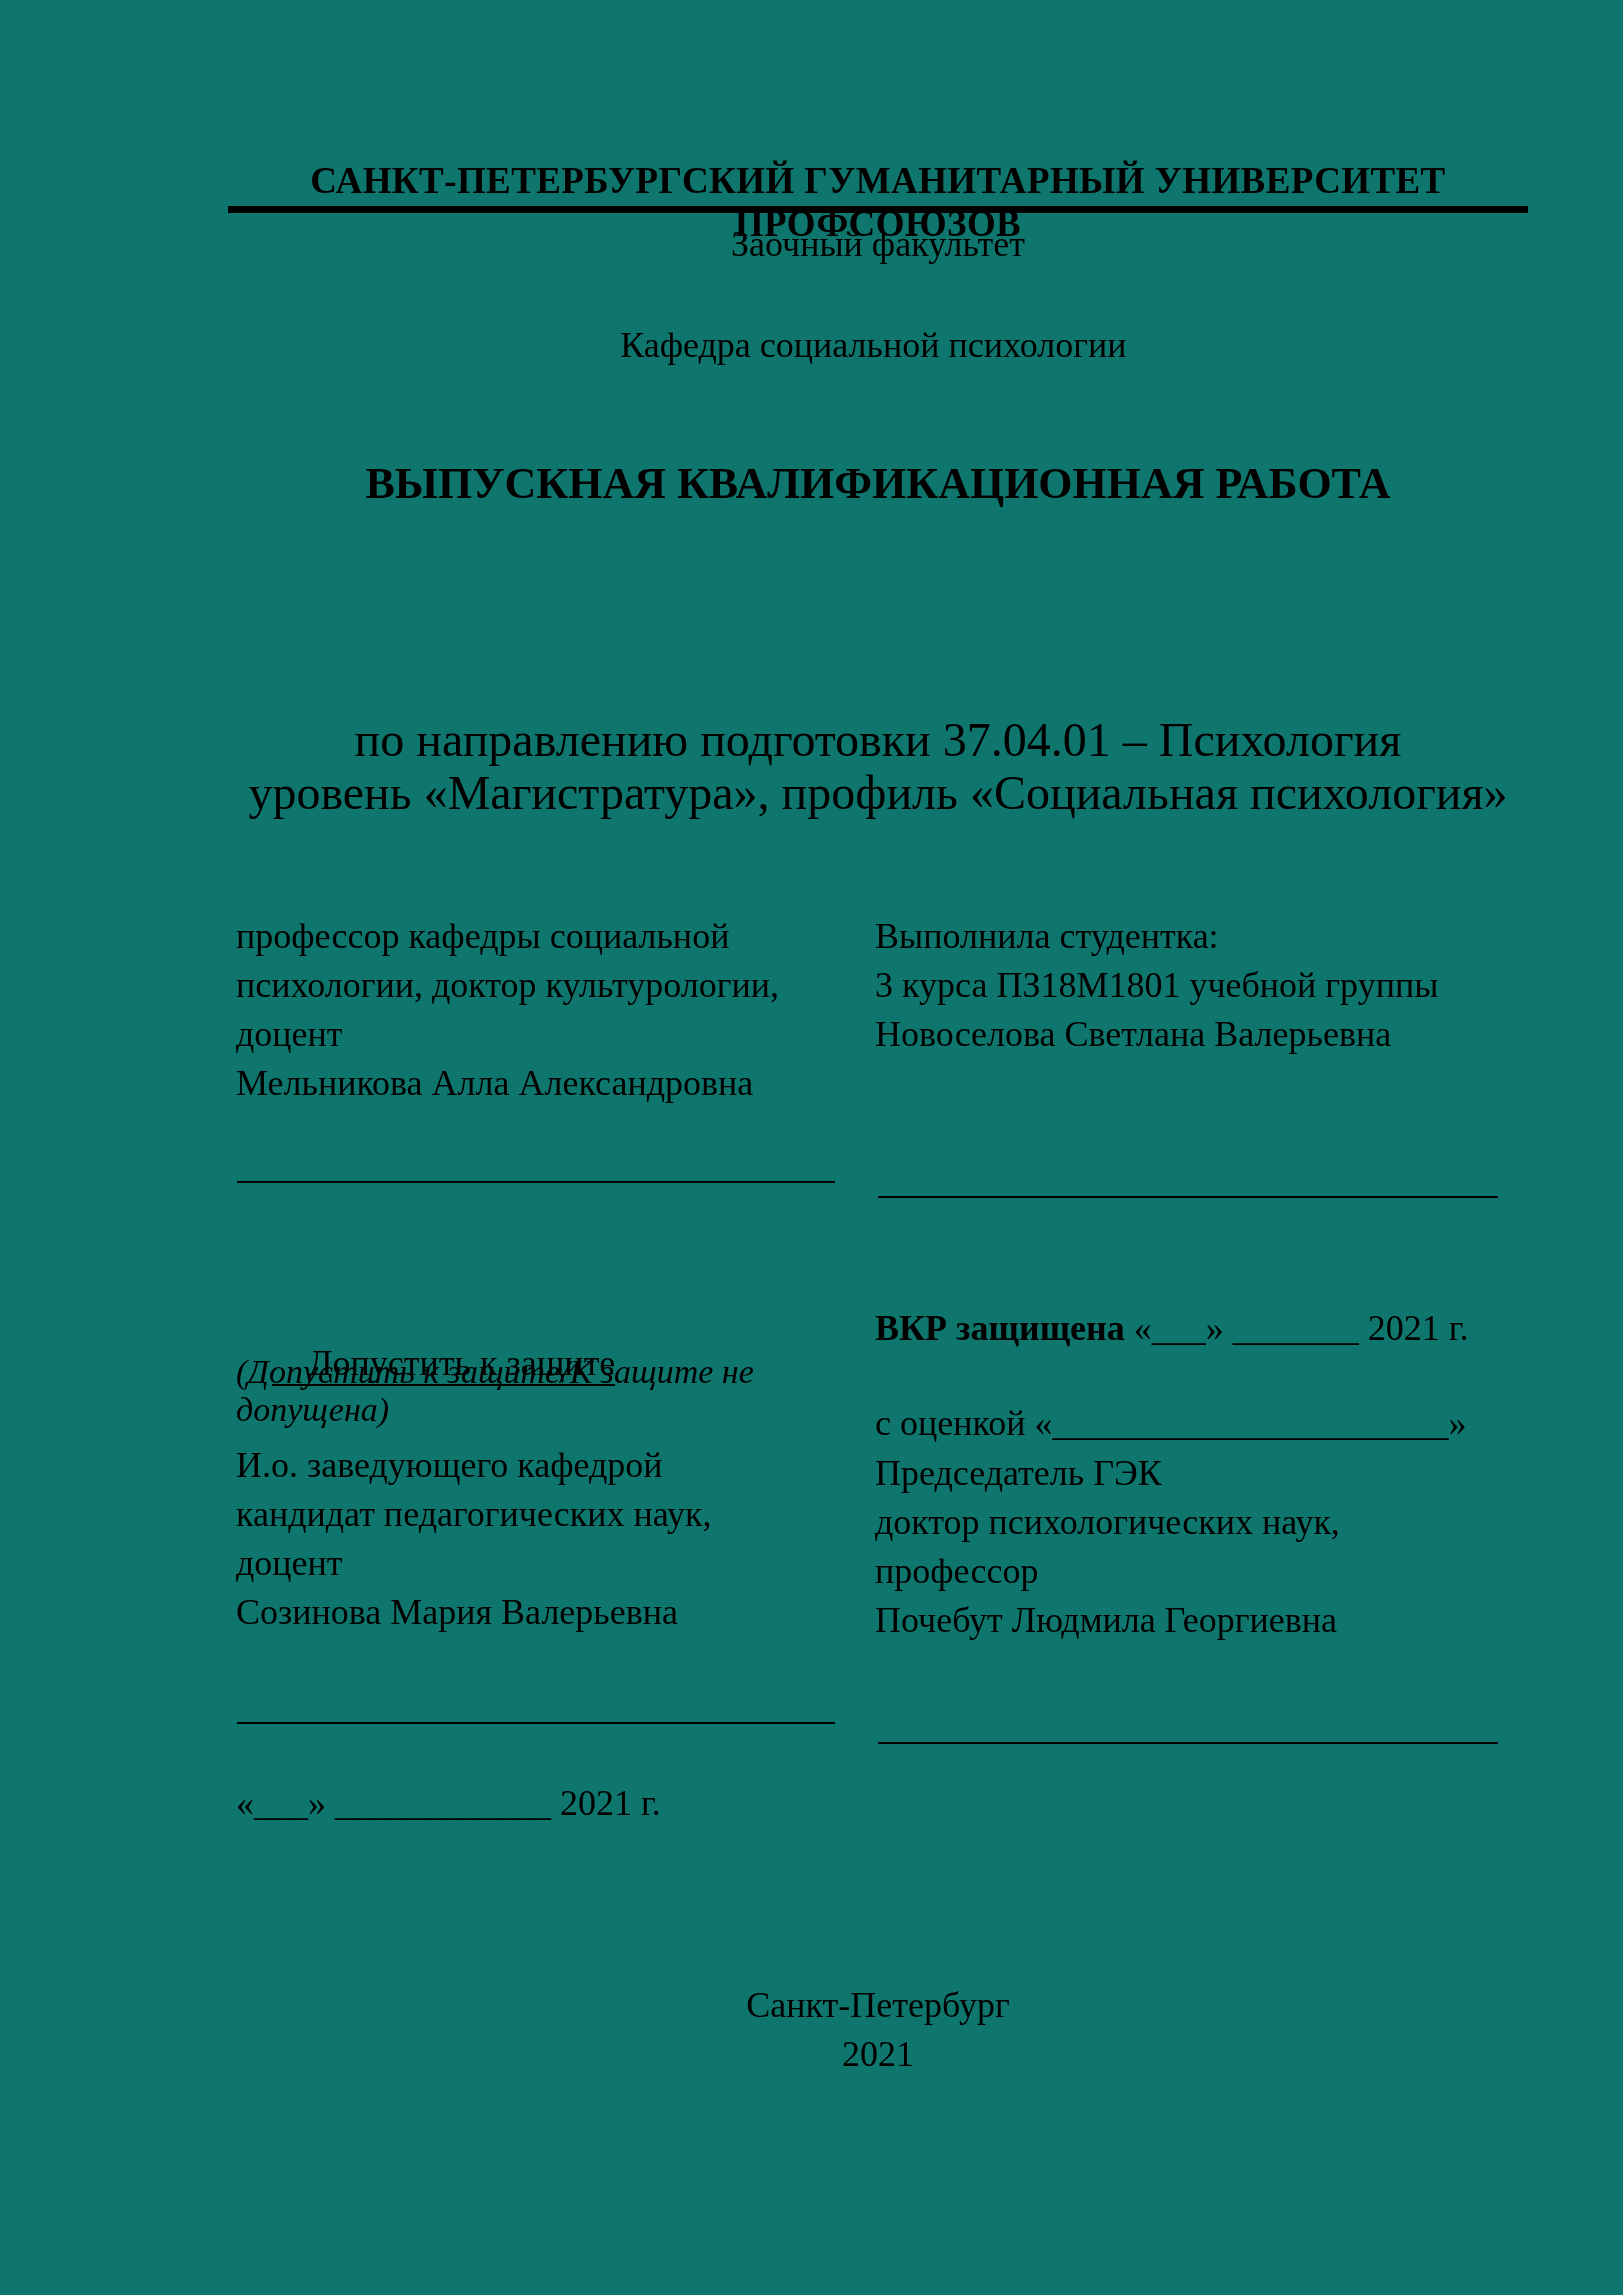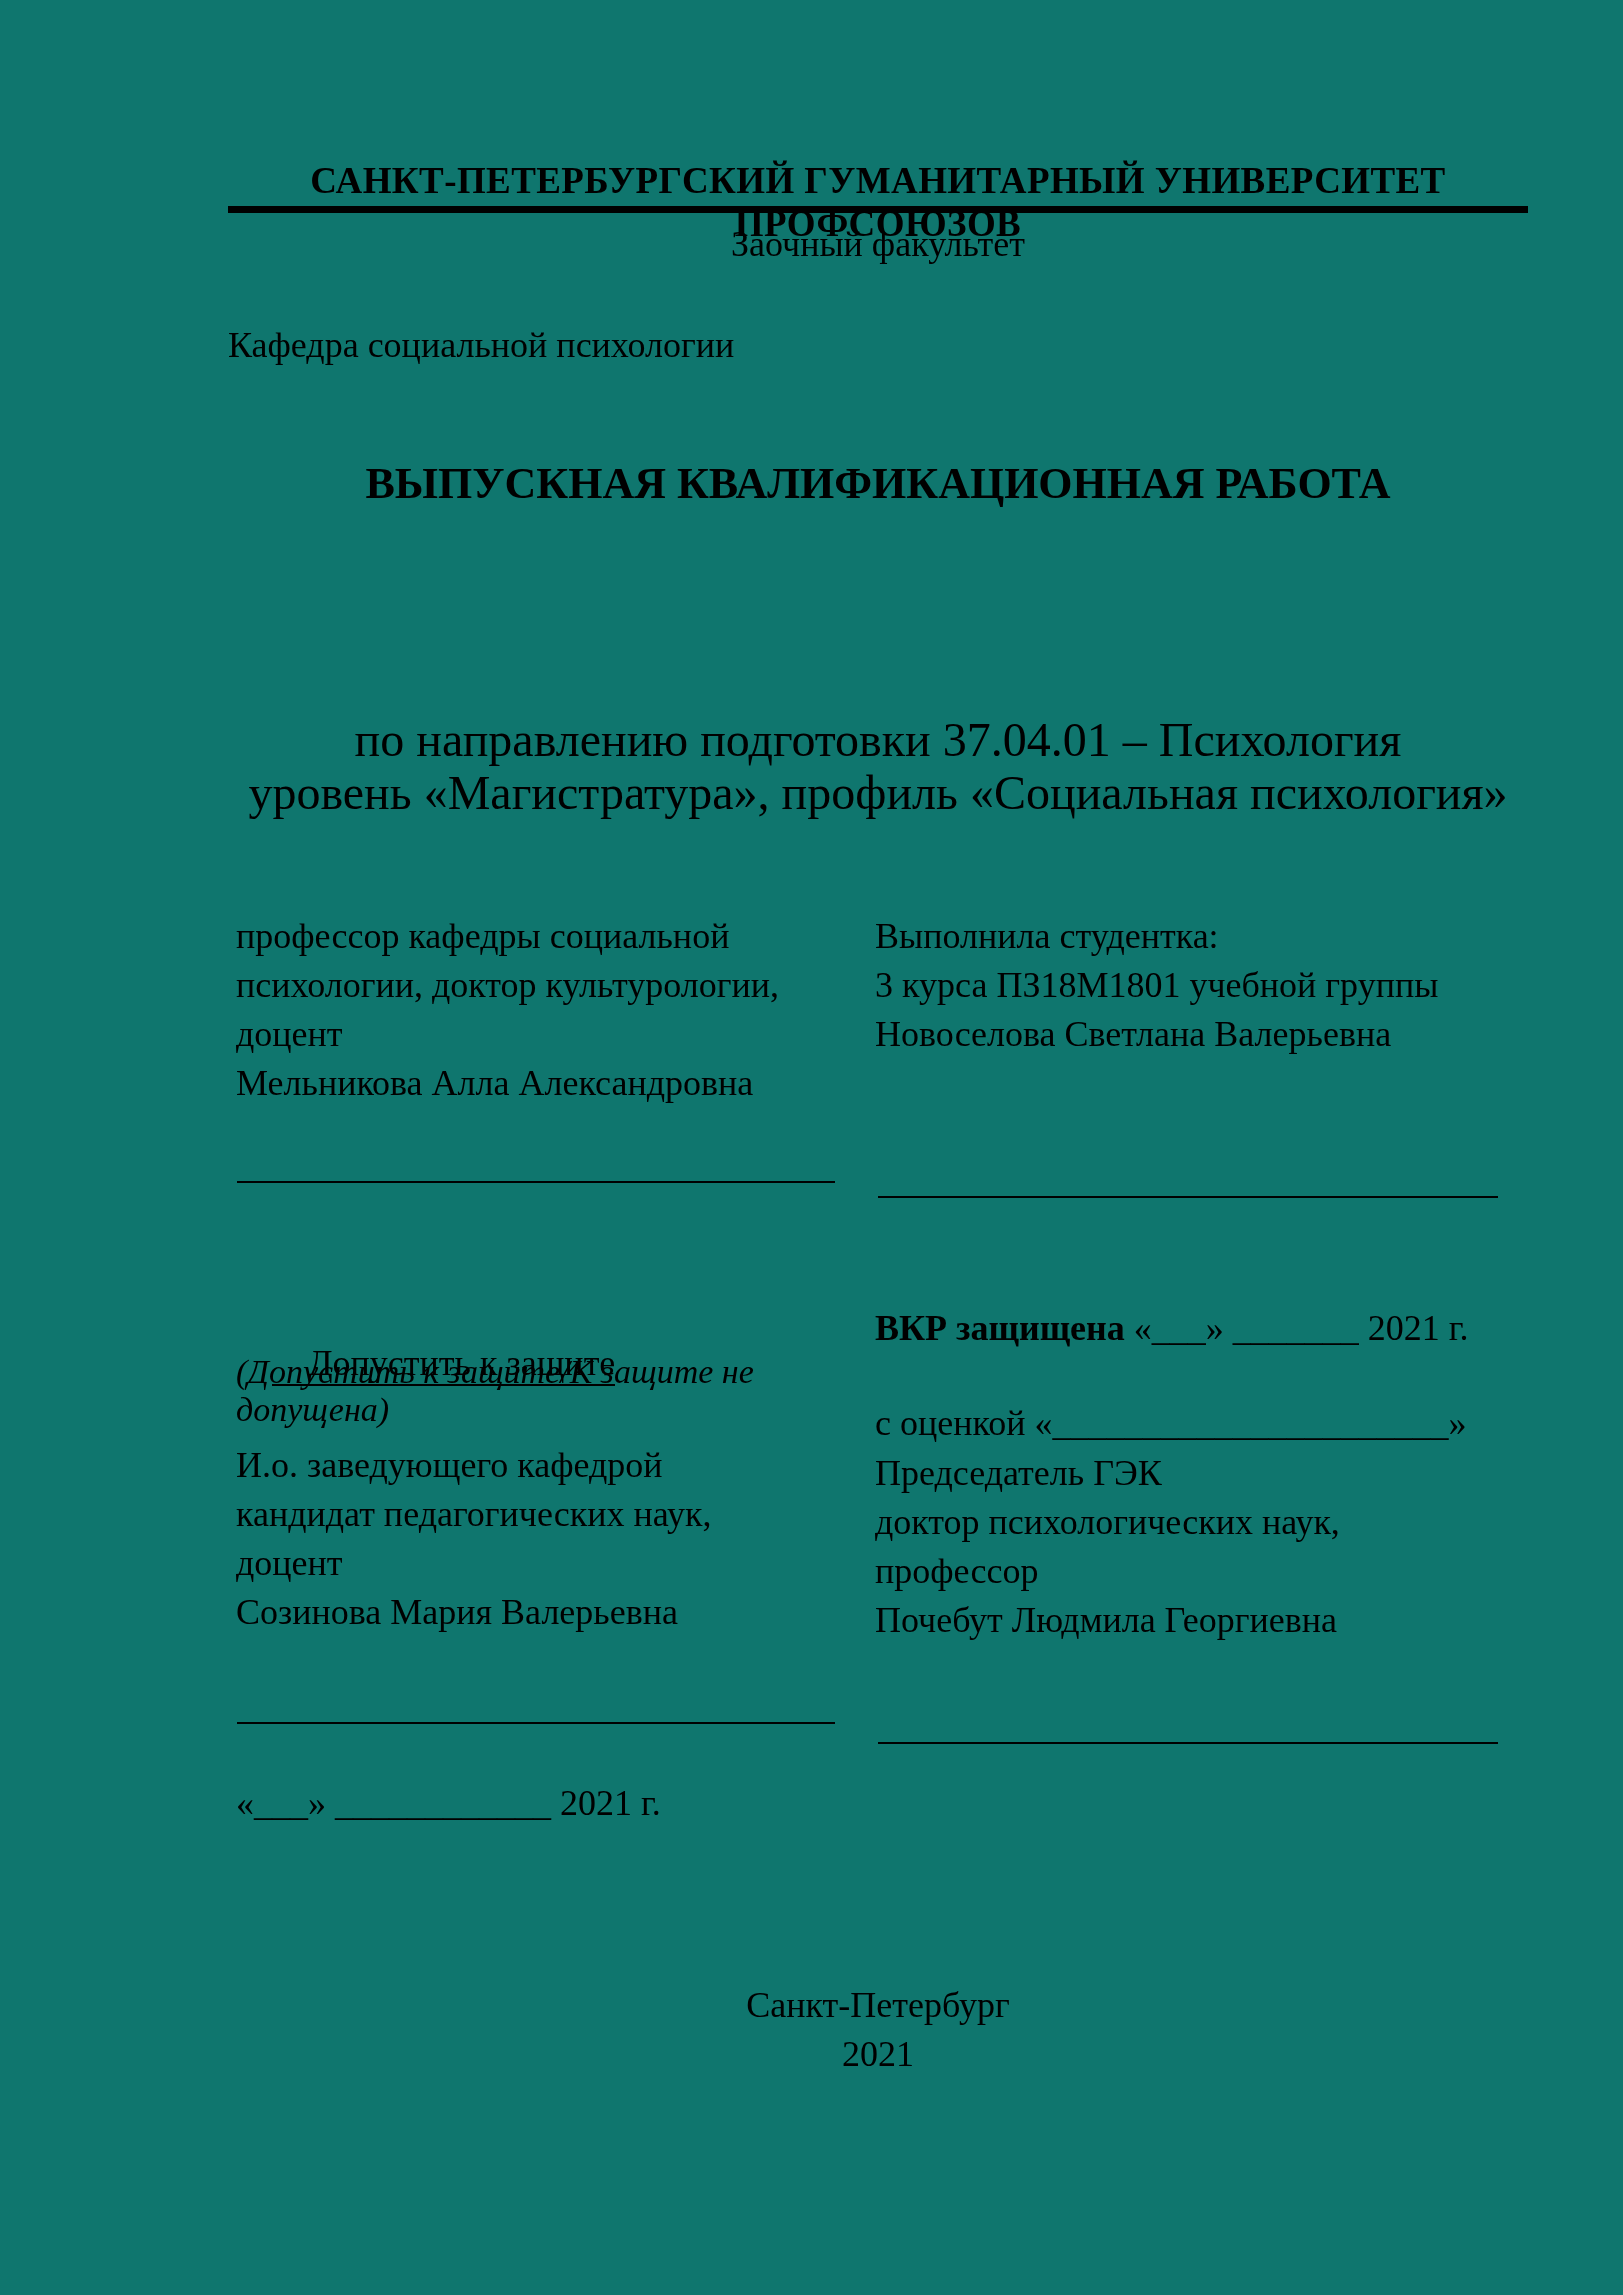--- a/index.html
+++ b/index.html
@@ -12,21 +12,21 @@
     width: 1623px;
     height: 2295px;
     background: #0f766e;
     color: #000000;
     font-family: "Liberation Serif", "DejaVu Serif", serif;
     overflow: hidden;
   }
   .abs { position: absolute; }
   .content-x { left: 228px; width: 1300px; }
   .center { text-align: center; }
-  .right { text-align: left; }
+  .right { text-align: center; }
   .bold { font-weight: bold; }
   .body-text { font-size: 36px; line-height: 49px; }
 
   .org-name {
     top: 159px;
     font-size: 37px;
     font-weight: bold;
     letter-spacing: 0.4px;
   }
   .header-rule {

